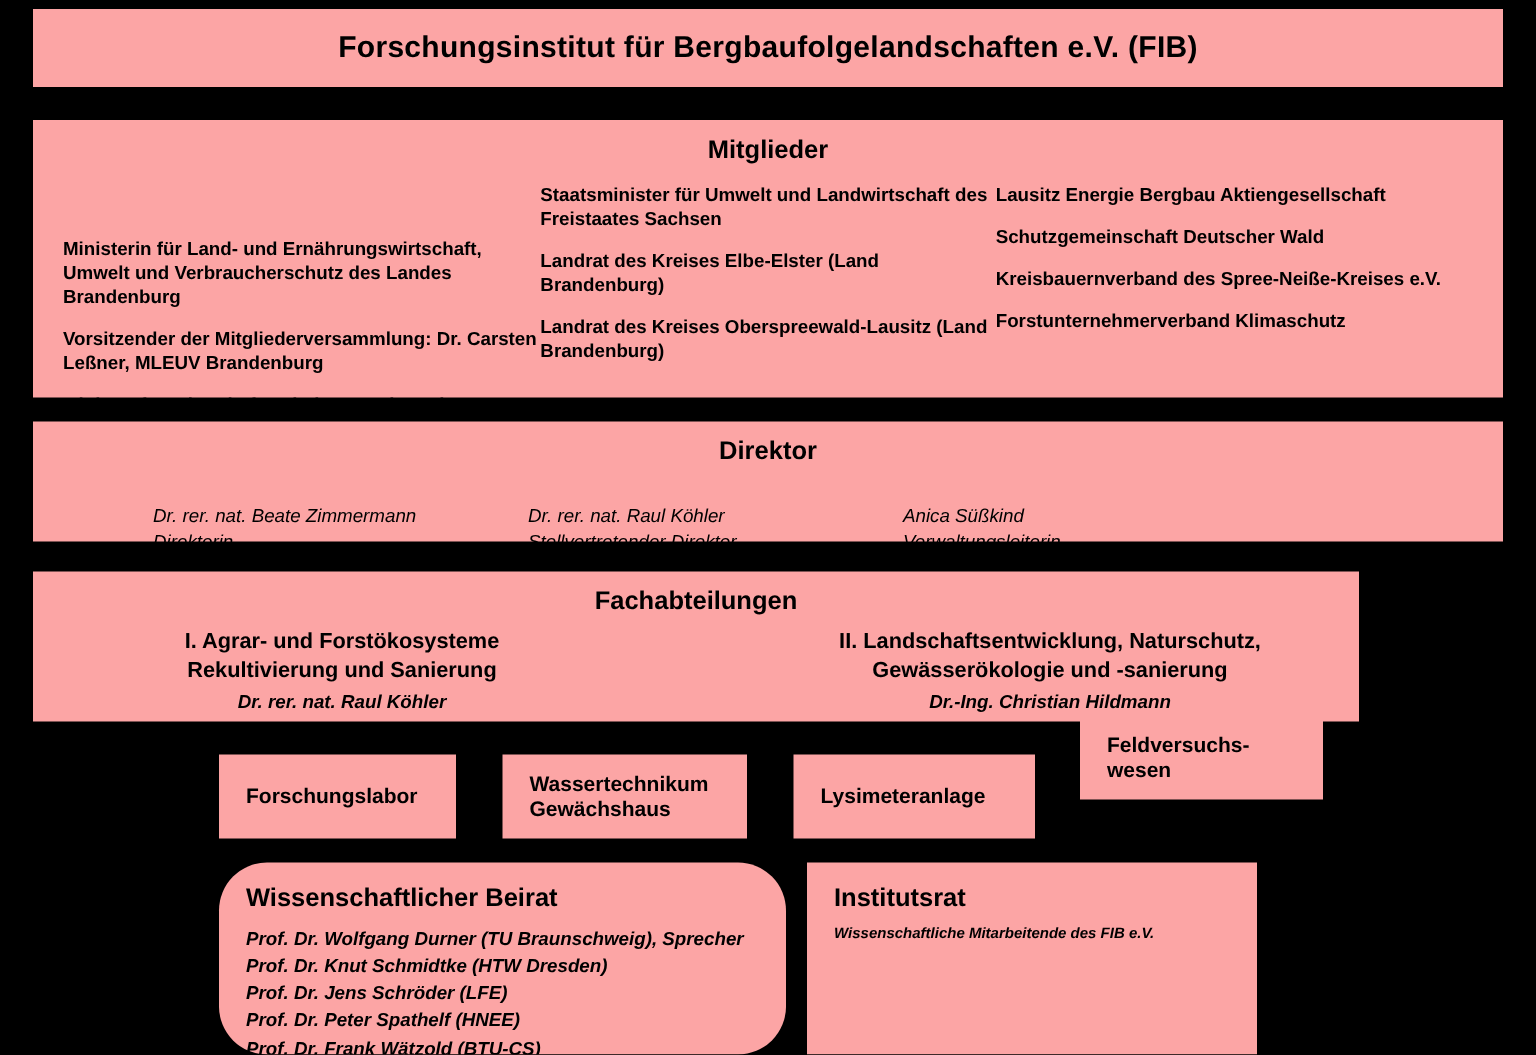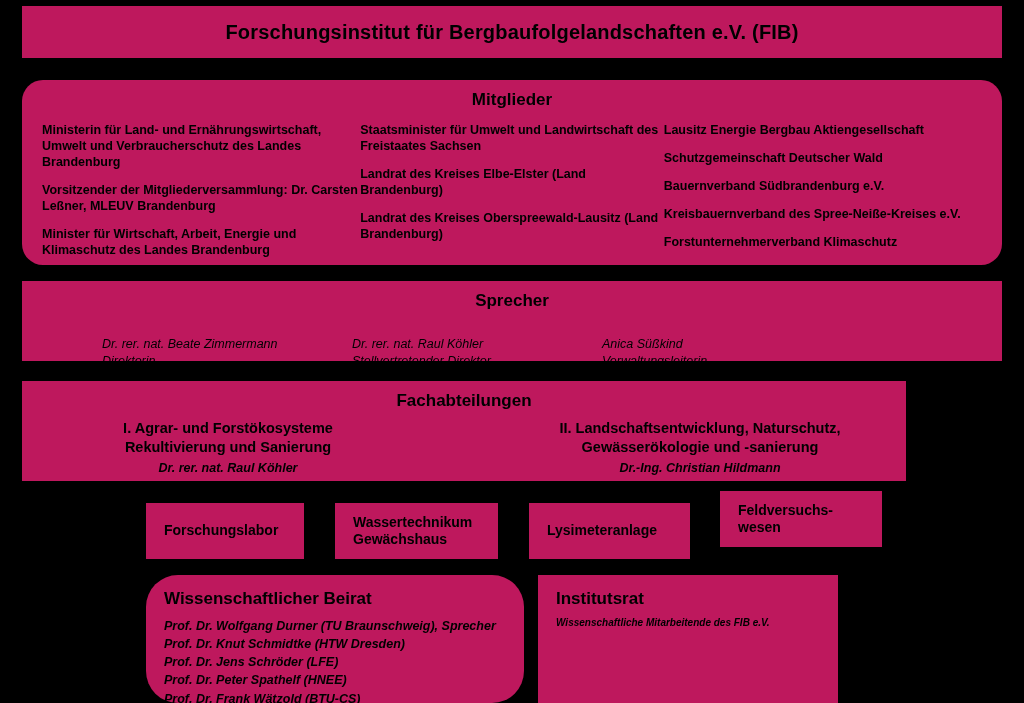--- a/index.html
+++ b/index.html
@@ -10,21 +10,21 @@
   body {
     width: 1024px;
     height: 703px;
     position: relative;
     font-family: "Liberation Sans", sans-serif;
     color: #000000;
     overflow: hidden;
   }
   .box {
     position: absolute;
-    background: #be185d;
+    background: #fca5a5;
     box-sizing: border-box;
   }
   .title-box {
     left: 22px;
     top: 6px;
     width: 980px;
     height: 52px;
     display: flex;
     align-items: center;
     justify-content: center;
@@ -32,39 +32,38 @@
   .title-text {
     font-size: 20px;
     font-weight: bold;
     letter-spacing: 0.2px;
   }
   .members-box {
     left: 22px;
     top: 80px;
     width: 980px;
     height: 185px;
-    border-radius: 21px;
   }
   .section-title {
     text-align: center;
     font-size: 17px;
     font-weight: bold;
     margin-top: 10px;
   }
   .members-cols {
     display: flex;
     margin-top: 12px;
     padding: 0 20px;
   }
   .members-col {
     font-size: 12.5px;
     font-weight: bold;
     line-height: 1.28;
   }
-  .members-col.c1 { width: 325px; }
+  .members-col.c1 { width: 325px; margin-top: 36px; }
   .members-col.c2 { width: 310px; }
   .members-col.c3 { width: 325px; }
   .members-col p {
     margin: 0 0 12px 0;
   }
   .members-col p:last-child { margin-bottom: 0; }
 
   .board-box {
     left: 22px;
     top: 281px;
@@ -115,21 +114,21 @@
     display: flex;
     align-items: center;
     padding-left: 18px;
     font-size: 14px;
     font-weight: bold;
     line-height: 1.25;
   }
   .f1 { left: 146px; top: 503px; width: 158px; }
   .f2 { left: 335px; top: 503px; width: 163px; padding-left: 18px; }
   .f3 { left: 529px; top: 503px; width: 161px; }
-  .f4 { left: 720px; top: 491px; width: 162px; }
+  .f4 { left: 720px; top: 477px; width: 162px; }
 
   .beirat-box {
     left: 146px;
     top: 575px;
     width: 378px;
     height: 128px;
     border-radius: 32px;
   }
   .instrat-box {
     left: 538px;
@@ -172,29 +171,28 @@
       <p>Minister für Wirtschaft, Arbeit, Energie und Klimaschutz des Landes Brandenburg</p>
     </div>
     <div class="members-col c2">
       <p>Staatsminister für Umwelt und Landwirtschaft des Freistaates Sachsen</p>
       <p>Landrat des Kreises Elbe-Elster (Land Brandenburg)</p>
       <p>Landrat des Kreises Oberspreewald-Lausitz (Land Brandenburg)</p>
     </div>
     <div class="members-col c3">
       <p>Lausitz Energie Bergbau Aktiengesellschaft</p>
       <p>Schutzgemeinschaft Deutscher Wald</p>
-      <p>Bauernverband Südbrandenburg e.V.</p>
       <p>Kreisbauernverband des Spree-Neiße-Kreises e.V.</p>
       <p>Forstunternehmerverband Klimaschutz</p>
     </div>
   </div>
 </div>
 
 <div class="box board-box">
-  <div class="section-title">Sprecher</div>
+  <div class="section-title">Direktor</div>
   <div class="board-row">
     <div class="board-person p1">
       <div>Dr. rer. nat. Beate Zimmermann</div>
       <div>Direktorin</div>
     </div>
     <div class="board-person p2">
       <div>Dr. rer. nat. Raul Köhler</div>
       <div>Stellvertretender  Direktor</div>
     </div>
     <div class="board-person p3">

